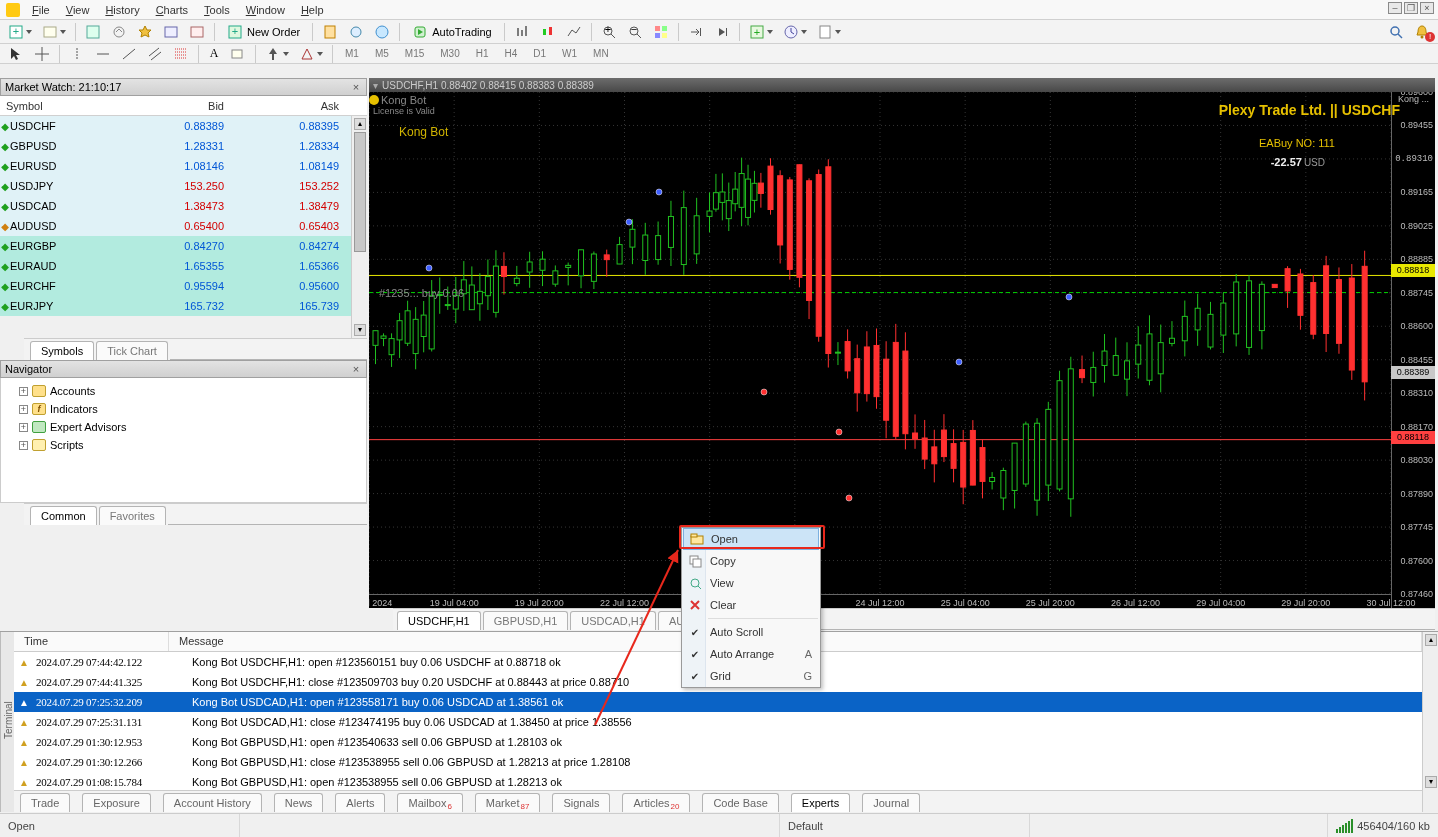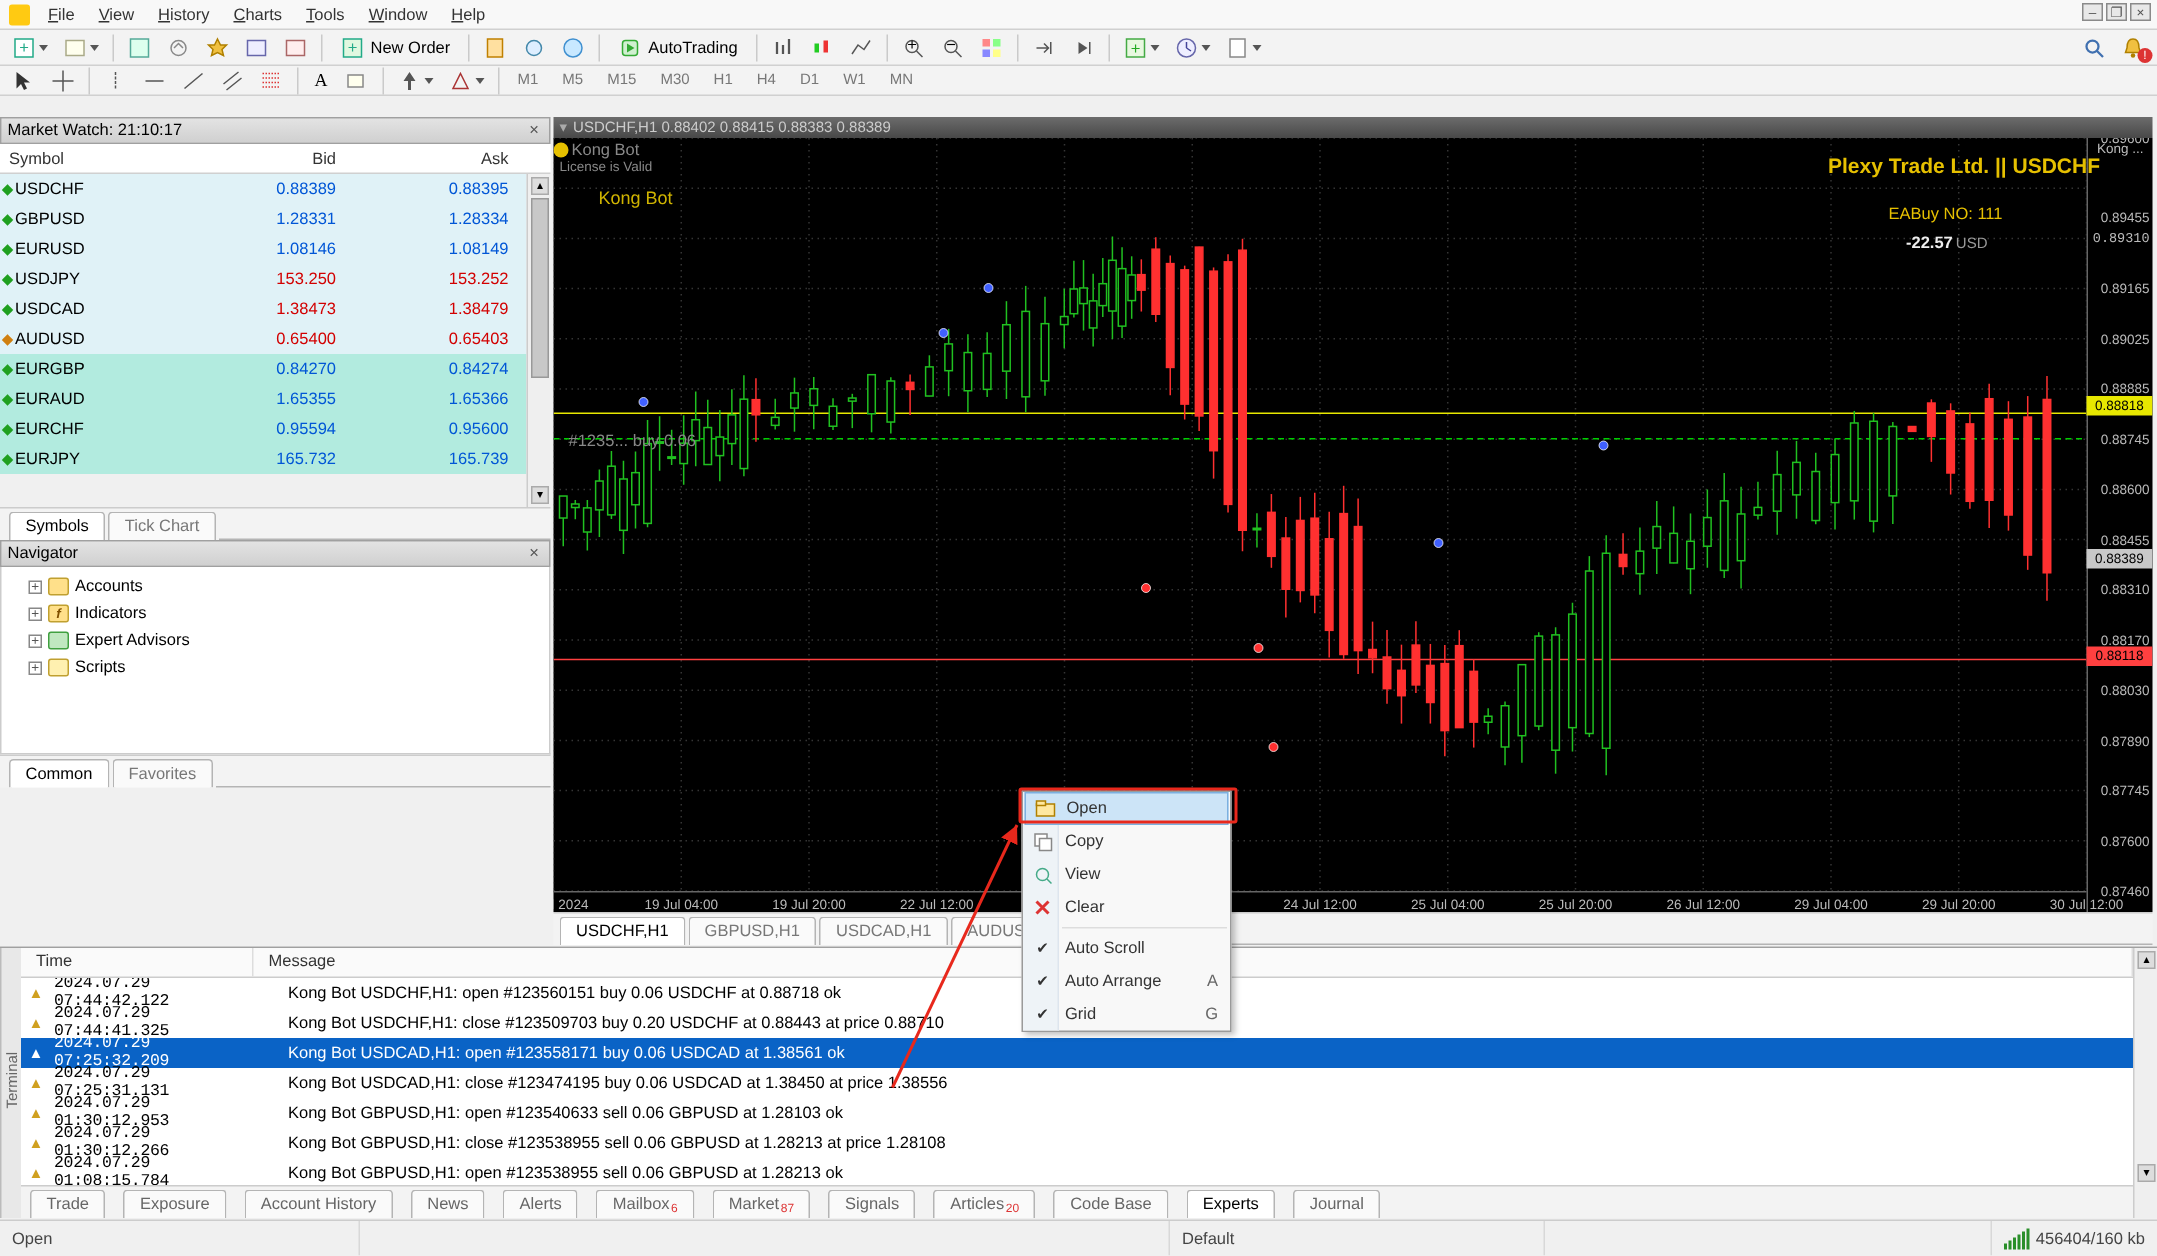--- a/index.html
+++ b/index.html
@@ -40,21 +40,21 @@
 .mw-row .sym { flex:0 0 105px; padding-left:0; }
 .mw-row .bid { flex:0 0 115px; text-align:right; padding-right:6px; }
 .mw-row .ask { flex:0 0 115px; text-align:right; padding-right:6px; }
 .mw-row.blue { background:#e0f2f7; }
 .mw-row.teal { background:#b2ebdf; }
 .price-up { color:#0056d6; }
 .price-dn { color:#d20000; }
 .arrow-up { color:#1fa01f; }
 .arrow-dn { color:#d08010; }
 
-.tabstrip { height:22px; background:#f3f3f3; border-top:1px solid #ccc; display:flex; align-items:flex-end; padding-left:6px; gap:2px; }
+.tabstrip { height:22px; background:#f3f3f3; border-top:1px solid #ccc; display:flex; align-items:flex-end; padding-left:6px; gap:2px;margin-left:24px; }
 .tabstrip .tab { padding:3px 10px; border:1px solid #b4b4b4; border-bottom:none; background:#fafafa; color:#777; border-radius:3px 3px 0 0; }
 .tabstrip .tab.active { background:#fff; color:#000; }
 .tabstrip .bar { flex:1; border-bottom:1px solid #b4b4b4; height:1px; align-self:flex-end; }
 
 .navigator { flex:1; display:flex; flex-direction:column; }
 .nav-body { flex:1; background:#fff; border:1px solid #ccc; border-top:none; padding:4px 6px; }
 .tree-item { display:flex; align-items:center; height:18px; gap:4px; }
 .tree-item .exp { width:9px; height:9px; border:1px solid #888; font-size:9px; text-align:center; line-height:7px; color:#555; }
 .tree-item.root { padding-left:0; }
 .tree-item.child { padding-left:12px; }
@@ -90,21 +90,21 @@
 .terminal { position:absolute; left:0; top:631px; width:1438px; height:181px; border-top:1px solid #a0a0a0; background:#fff; display:flex; }
 .term-sidebar { width:14px; background:#e8e8e8; border-right:1px solid #bbb; writing-mode:vertical-lr; transform:rotate(180deg); text-align:center; font-size:10px; color:#666; padding-top:4px; }
 .term-body { flex:1; display:flex; flex-direction:column; }
 .term-head { display:flex; height:20px; border-bottom:1px solid #ccc; background:#fafafa; }
 .term-head div { padding:3px 10px; color:#333; border-right:1px solid #ddd; }
 .term-head .tcol-time { width:155px; }
 .term-head .tcol-msg { flex:1; }
 .term-rows { flex:1; overflow:hidden; }
 .term-row { display:flex; height:20px; align-items:center; }
 .term-row .tico { width:20px; text-align:center; color:#d0a020; font-size:10px; }
-.term-row .ttime { width:148px; padding-left:2px; font-family:Liberation Mono, monospace; font-size:11px; letter-spacing:-0.2px; }
+.term-row .ttime { width:148px; padding-left:2px; font-family:Liberation Serif, serif; font-size:11px; letter-spacing:-0.2px; }
 .term-row .tmsg { flex:1; padding-left:10px; }
 .term-row.sel { background:#0a63c6; color:#fff; }
 .term-row.sel .tico { color:#fff; }
 .term-tabs { height:22px; background:#f3f3f3; border-top:1px solid #ccc; display:flex; align-items:flex-end; padding-left:6px; gap:12px; }
 .term-tabs .tab { padding:3px 10px; border:1px solid #b4b4b4; border-bottom:none; background:#fafafa; color:#666; border-radius:3px 3px 0 0; position:relative; }
 .term-tabs .tab.active { background:#fff; color:#000; }
 .term-tabs .badge { font-size:8px; color:#d33; margin-left:1px; position:relative; top:2px; }
 
 
 .statusbar { position:absolute; left:0; bottom:0; width:100%; height:24px; background:#f0f0f0; border-top:1px solid #ccc; display:flex; align-items:center; }
@@ -748,21 +748,21 @@
         <span style="color:#888">Kong Bot</span>
       </div>
     <div class="chart-label-extra">Kong ...</div>
     <div class="chart-label-lic">License is Valid</div>
     <div class="chart-label-tl">Kong Bot</div>
     <div class="chart-label-tr1">Plexy Trade Ltd. || USDCHF</div>
     <div class="chart-label-tr2">EABuy NO: 111</div>
     <div class="chart-label-tr3"><span>-22.57</span><span class="cur">USD</span></div>
     <div class="chart-yaxis" id="chart-yaxis">
         <div class="tick" style="top: -5px;">0.89600</div>
-        <div class="tick" style="top: 28.4667px; margin-top: 20px;">0.89455</div>
+        <div class="tick" style="top: 28.4667px;">0.89455</div>
         <div class="tick" style="top: 61.9333px; font-family: Liberation Mono, monospace;">0.89310</div>
         <div class="tick" style="top: 95.4px;">0.89165</div>
         <div class="tick" style="top: 128.867px;">0.89025</div>
         <div class="tick" style="top: 162.333px;">0.88885</div>
         <div class="tick" style="top: 195.8px;">0.88745</div>
         <div class="tick" style="top: 229.267px;">0.88600</div>
         <div class="tick" style="top: 262.733px;">0.88455</div>
         <div class="tick" style="top: 296.2px;">0.88310</div>
         <div class="tick" style="top: 329.667px;">0.88170</div>
         <div class="tick" style="top: 363.133px;">0.88030</div>

